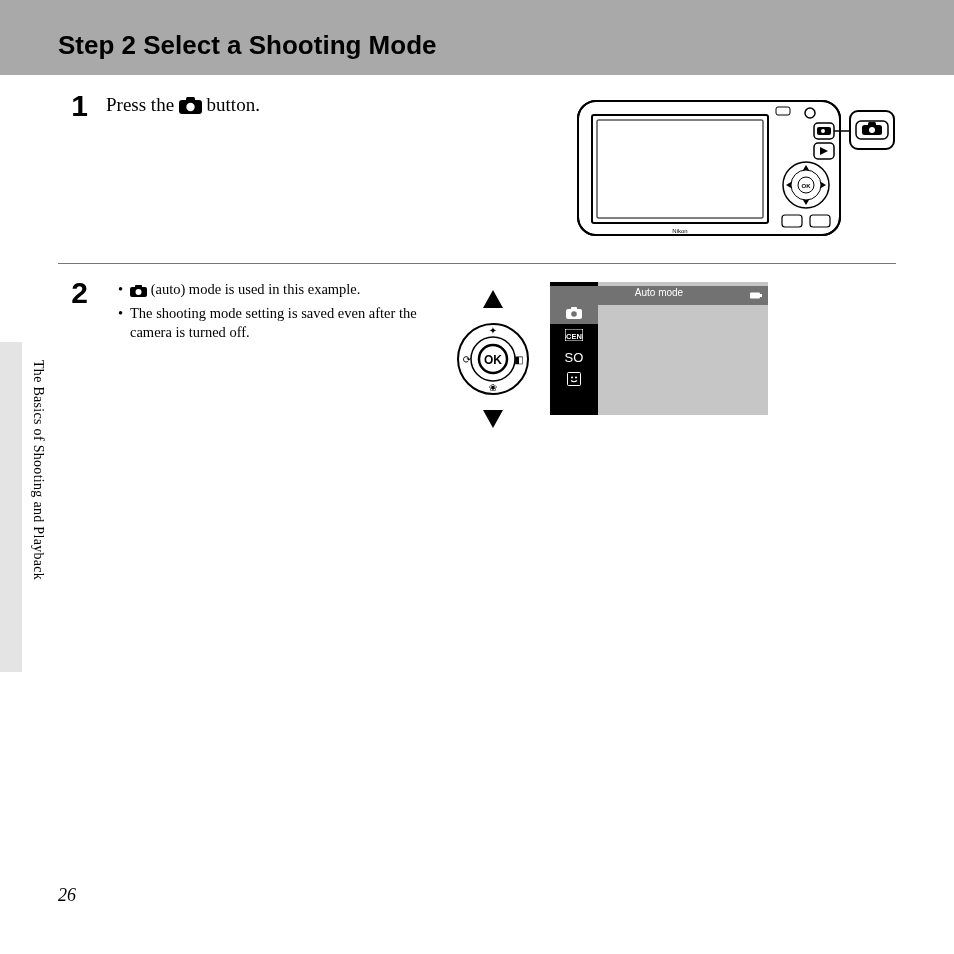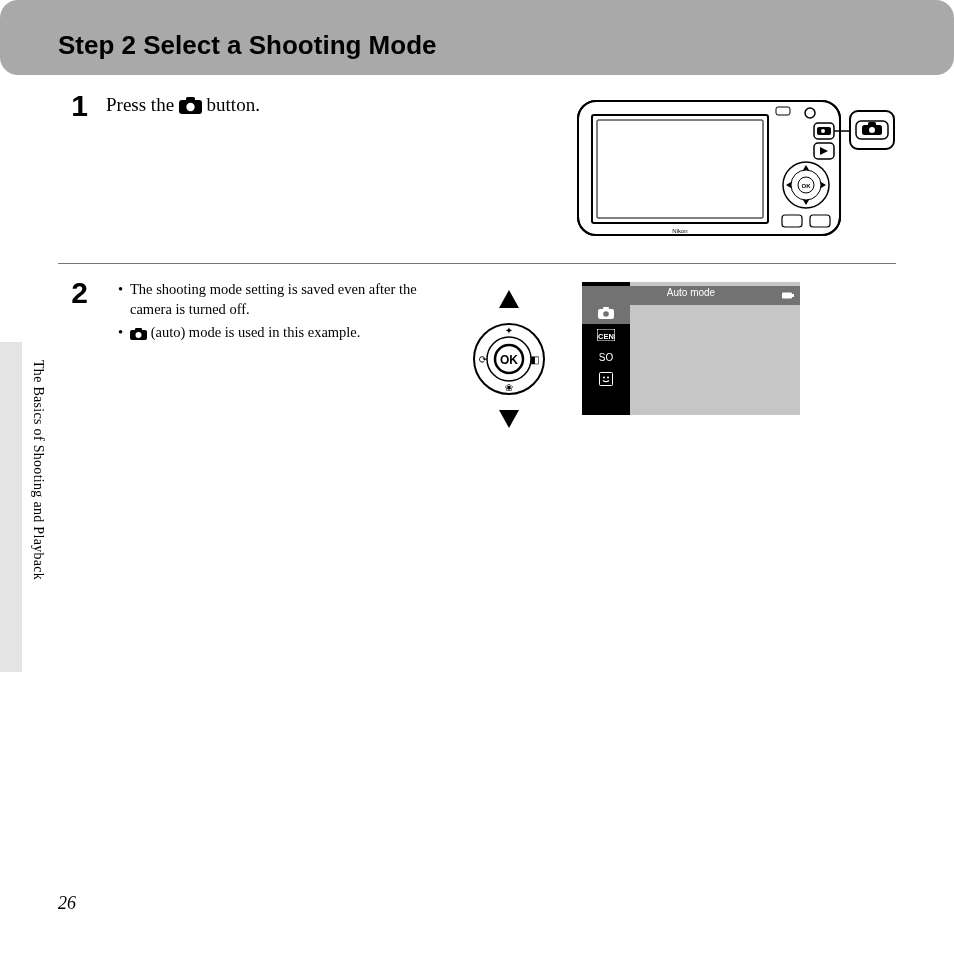--- a/index.html
+++ b/index.html
@@ -11,21 +11,20 @@
     position: relative;
     color: #000;
   }
   .page {
     position: absolute;
     inset: 0;
   }
   .header-band {
     background: #a9a9aa;
     padding: 30px 0 14px 58px;
-    border-radius: 18px;
   }
   .header-band h1 {
     font-family: "Helvetica Neue", Arial, sans-serif;
     font-weight: 800;
     font-size: 26px;
     color: #000;
   }
   .content {
     padding: 18px 58px 0 58px;
   }
@@ -42,21 +41,21 @@
     font-weight: 800;
     font-size: 30px;
     min-width: 30px;
     text-align: right;
     line-height: 1;
     margin-top: -2px;
   }
   .step-body {
     flex: 1;
     display: flex;
-    gap: 32px;
+    gap: 16px;
     align-items: flex-start;
   }
   .step-text { flex: 1; }
   .step-title {
     font-size: 19px;
     line-height: 1.3;
     margin-bottom: 8px;
   }
   ul.bullets {
     list-style: none;
@@ -87,21 +86,21 @@
     position: absolute;
     left: 30px;
     top: 360px;
     writing-mode: vertical-rl;
     font-size: 14px;
     letter-spacing: 0.3px;
   }
   .page-num {
     position: absolute;
     left: 58px;
-    bottom: 40px;
+    bottom: 48px;
     font-style: italic;
     font-size: 18px;
   }
   
   .camera-illus {
     flex: 0 0 auto;
   }
   
   .dial-illus {
     flex: 0 0 auto;
@@ -258,30 +257,30 @@
           </svg>
         </div>
       </div>
     </div>
 
     <div class="step" style="border-bottom:none;padding-top:16px;">
       <div class="step-num">2</div>
       <div class="step-body">
         <div class="step-text" style="max-width:330px;">
           <ul class="bullets">
-            <li>The shooting mode setting is saved even after the camera is turned off.</li>
             <li>
               <span class="cam-glyph">
                 <svg width="17" height="12" viewBox="0 0 17 12">
                   <rect x="0" y="2" width="17" height="10" rx="2" fill="#000"></rect>
                   <rect x="5" y="0" width="7" height="3.5" rx="1" fill="#000"></rect>
                   <circle cx="8.5" cy="7" r="3" fill="#fff"></circle>
                 </svg>
               </span><span> (auto) mode is used in this example.</span>
             </li>
+            <li>The shooting mode setting is saved even after the camera is turned off.</li>
           </ul>
         </div>
 
         <div class="dial-illus">
           <svg width="82" height="150" viewBox="0 0 82 150">
             <path d="M41 6 L31 24 L51 24 Z" fill="#000"></path>
             <path d="M41 144 L31 126 L51 126 Z" fill="#000"></path>
             <circle cx="41" cy="75" r="35" fill="#fff" stroke="#000" stroke-width="2"></circle>
             <circle cx="41" cy="75" r="22" fill="#fff" stroke="#000" stroke-width="1.5"></circle>
             <circle cx="41" cy="75" r="14" fill="#fff" stroke="#000" stroke-width="2.5"></circle>
@@ -302,21 +301,21 @@
                 <rect x="5" y="0" width="6" height="3" rx="1" fill="#fff"></rect>
                 <circle cx="8" cy="7" r="2.8" fill="#727273"></circle>
               </svg>
             </div>
             <div class="mi">
               <svg width="18" height="12" viewBox="0 0 18 12">
                 <rect x="0" y="0" width="18" height="12" rx="1" fill="none" stroke="#fff" stroke-width="1.2"></rect>
                 <text x="9" y="9.5" font-family="Arial" font-size="7.5" font-weight="bold" fill="#fff" text-anchor="middle">SCENE</text>
               </svg>
             </div>
-            <div class="mi" style="font-size:10px;">SO</div>
+            <div class="mi" style="font-size:13px;">SO</div>
             <div class="mi">
               <svg width="14" height="14" viewBox="0 0 14 14">
                 <rect x="0.5" y="0.5" width="13" height="13" rx="1" fill="none" stroke="#fff" stroke-width="1"></rect>
                 <circle cx="5" cy="5.5" r="1" fill="#fff"></circle>
                 <circle cx="9" cy="5.5" r="1" fill="#fff"></circle>
                 <path d="M4 8.5 Q7 11 10 8.5" fill="none" stroke="#fff" stroke-width="1.2"></path>
               </svg>
             </div>
           </div>
           <div class="banner">

